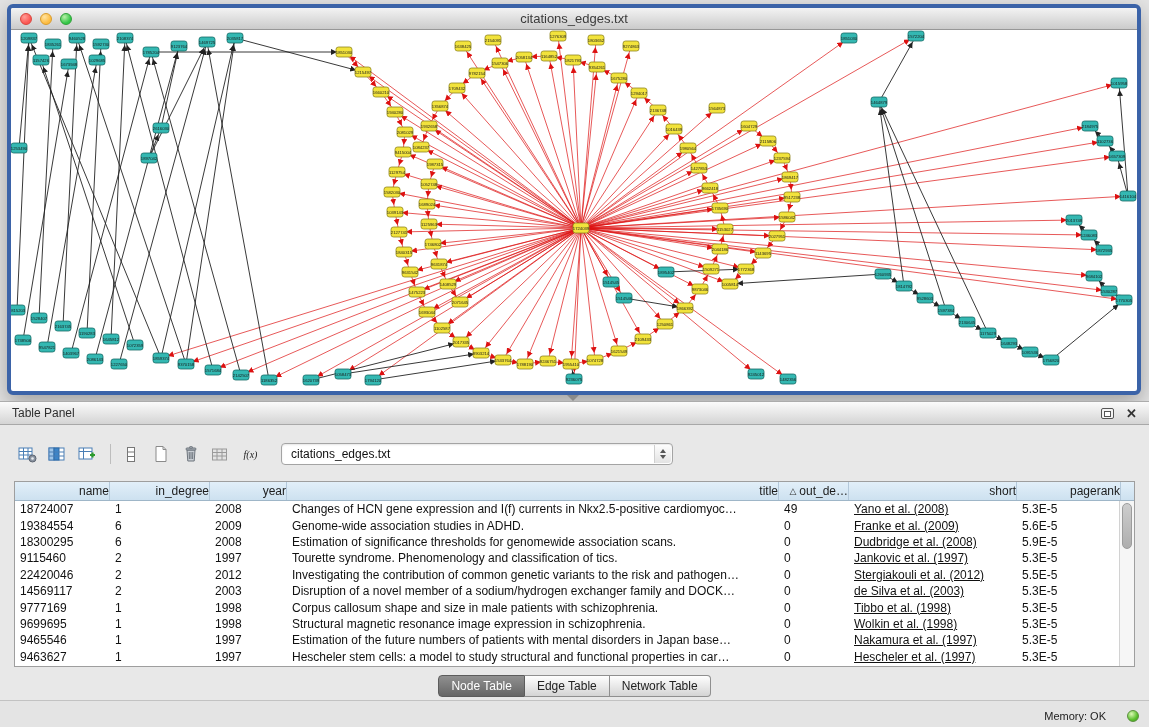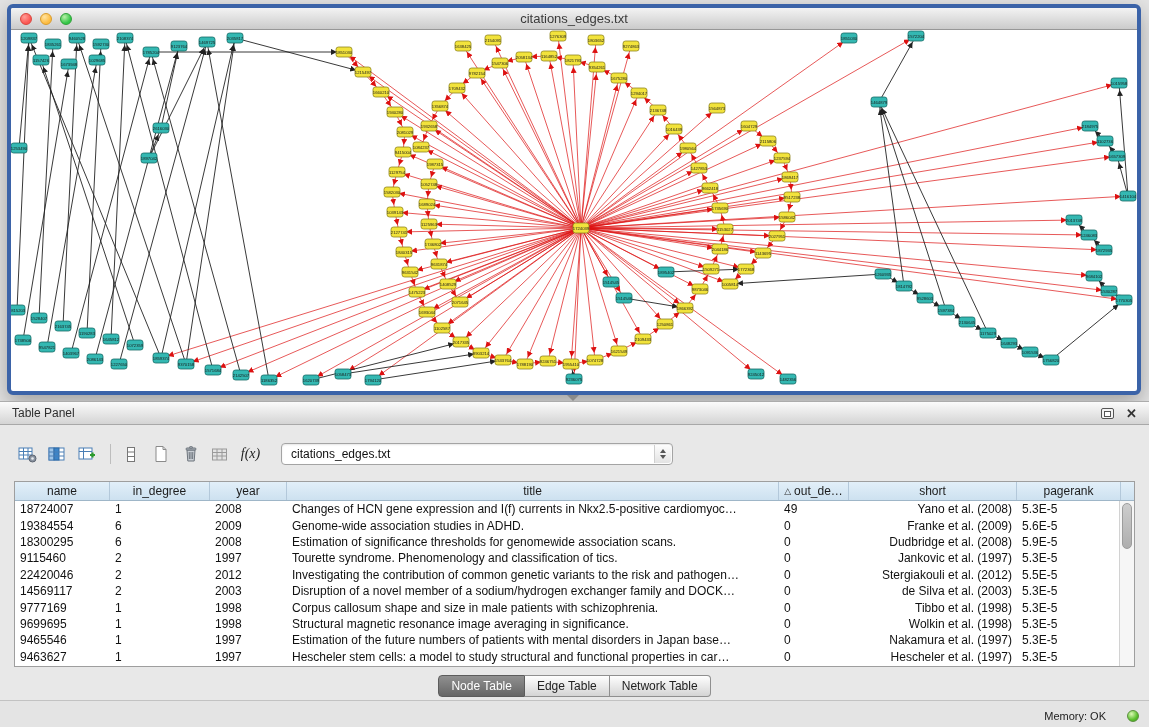--- a/index.html
+++ b/index.html
@@ -33,38 +33,38 @@
   .panel-title { font-size:12px; color:#2e2e2e; }
   .panel-header .spacer { flex:1; }
   .float-icon { width:13px; height:11px; border:1px solid #555; border-radius:2px; position:relative; margin-right:12px; background:#f4f4f4; }
   .float-icon::after { content:""; position:absolute; left:2px; top:2px; width:5px; height:4px; border:1px solid #555; background:#fff; }
   .close-icon { font-size:13px; font-weight:bold; color:#333; line-height:13px; cursor:default; }
 
   .panel-body { padding:14px 14px 0; }
   .toolbar { display:flex; align-items:center; height:30px; margin-bottom:12px; }
   .tool-btn { width:27px; height:26px; display:flex; align-items:center; justify-content:center; margin-right:3px; border-radius:3px; }
   .tool-sep { width:1px; height:20px; background:#bdbdbd; margin:0 6px; }
-  .fx { font-family:"Liberation Serif", serif; font-style:italic; font-size:14px; color:#222;text-align:center; }
+  .fx { font-family:"Liberation Serif", serif; font-style:italic; font-size:10px; color:#222;text-align:center; }
   .net-select { margin-left:14px; width:392px; height:22px; background:#fff; border:1px solid #a4a4a4;
     border-radius:4px; display:flex; align-items:center; font-size:12px; color:#111; padding-left:9px;
     position:relative; box-shadow:inset 0 1px 2px rgba(0,0,0,.10); }
   .stepper { position:absolute; right:1px; top:1px; bottom:1px; width:17px; border-left:1px solid #cfcfcf;
     display:flex; flex-direction:column; align-items:center; justify-content:center; gap:2px;
     background:linear-gradient(#fdfdfd,#e3e3e3); border-radius:0 3px 3px 0; }
   .arr-up { width:0; height:0; border-left:3px solid transparent; border-right:3px solid transparent; border-bottom:4px solid #555; }
   .arr-down { width:0; height:0; border-left:3px solid transparent; border-right:3px solid transparent; border-top:4px solid #555; }
 
   .table-wrap { position:relative; background:#fff; border:1px solid #9e9e9e; height:186px; overflow:hidden; }
   .thead { display:flex; height:19px; background:linear-gradient(#e2eff9,#cde1f0); border-bottom:1px solid #9fb6c8; }
-  .th { border-right:1px solid #b3c8da; display:flex; align-items:center; justify-content:center;
+  .th { border-right:1px solid #b3c8da; display:flex; align-items:center; justify-content:flex-end;
     font-size:12px; color:#1c1c1c; overflow:hidden; white-space:nowrap; }
   .sort { font-size:9px; margin-right:3px; color:#333; }
   .tr { display:flex; height:16.4px; align-items:center; }
   .td { font-size:12px; color:#111; padding:0 5px; white-space:nowrap; overflow:hidden; }
-  .td.col5 { text-align:right; }
+  .td.col5 { text-align:left;text-decoration:underline; }
   .vscroll { position:absolute; right:0; top:19px; bottom:0; width:15px; background:#f6f6f6; border-left:1px solid #d2d2d2; }
   .vthumb { margin:2px; height:46px; background:linear-gradient(#cdcdcd,#aeaeae); border:1px solid #9c9c9c; border-radius:6px; }
 
   .tabs { display:flex; justify-content:center; margin-top:8px; }
   .tab { font-size:12px; padding:3px 12px; border:1px solid #8f8f8f; border-left:none;
     background:linear-gradient(#fefefe,#d4d4d4); color:#222; cursor:default; }
   .tab:first-child { border-left:1px solid #8f8f8f; border-radius:4px 0 0 4px; }
   .tab:last-child { border-radius:0 4px 4px 0; }
   .tab.active { background:linear-gradient(#909090,#666666); color:#fff; border-color:#5c5c5c; }
 
@@ -1034,21 +1034,21 @@
               <div class="td col2" style="width: 77px;">1998</div>
               <div class="td col3" style="width: 492px;">Corpus callosum shape and size in male patients with schizophrenia.</div>
               <div class="td col4" style="width: 70px;">0</div>
               <div class="td col5" style="width: 168px;">Tibbo et al. (1998)</div>
               <div class="td col6" style="width: 104px;">5.3E-5</div>
             </div>
             <div class="tr">
               <div class="td col0" style="width: 95px;">9699695</div>
               <div class="td col1" style="width: 100px;">1</div>
               <div class="td col2" style="width: 77px;">1998</div>
-              <div class="td col3" style="width: 492px;">Structural magnetic resonance image averaging in significance.</div>
+              <div class="td col3" style="width: 492px;">Structural magnetic resonance image expression in schizophrenia.</div>
               <div class="td col4" style="width: 70px;">0</div>
               <div class="td col5" style="width: 168px;">Wolkin et al. (1998)</div>
               <div class="td col6" style="width: 104px;">5.3E-5</div>
             </div>
             <div class="tr">
               <div class="td col0" style="width: 95px;">9465546</div>
               <div class="td col1" style="width: 100px;">1</div>
               <div class="td col2" style="width: 77px;">1997</div>
               <div class="td col3" style="width: 492px;">Estimation of the future numbers of patients with mental disorders in Japan base…</div>
               <div class="td col4" style="width: 70px;">0</div>

